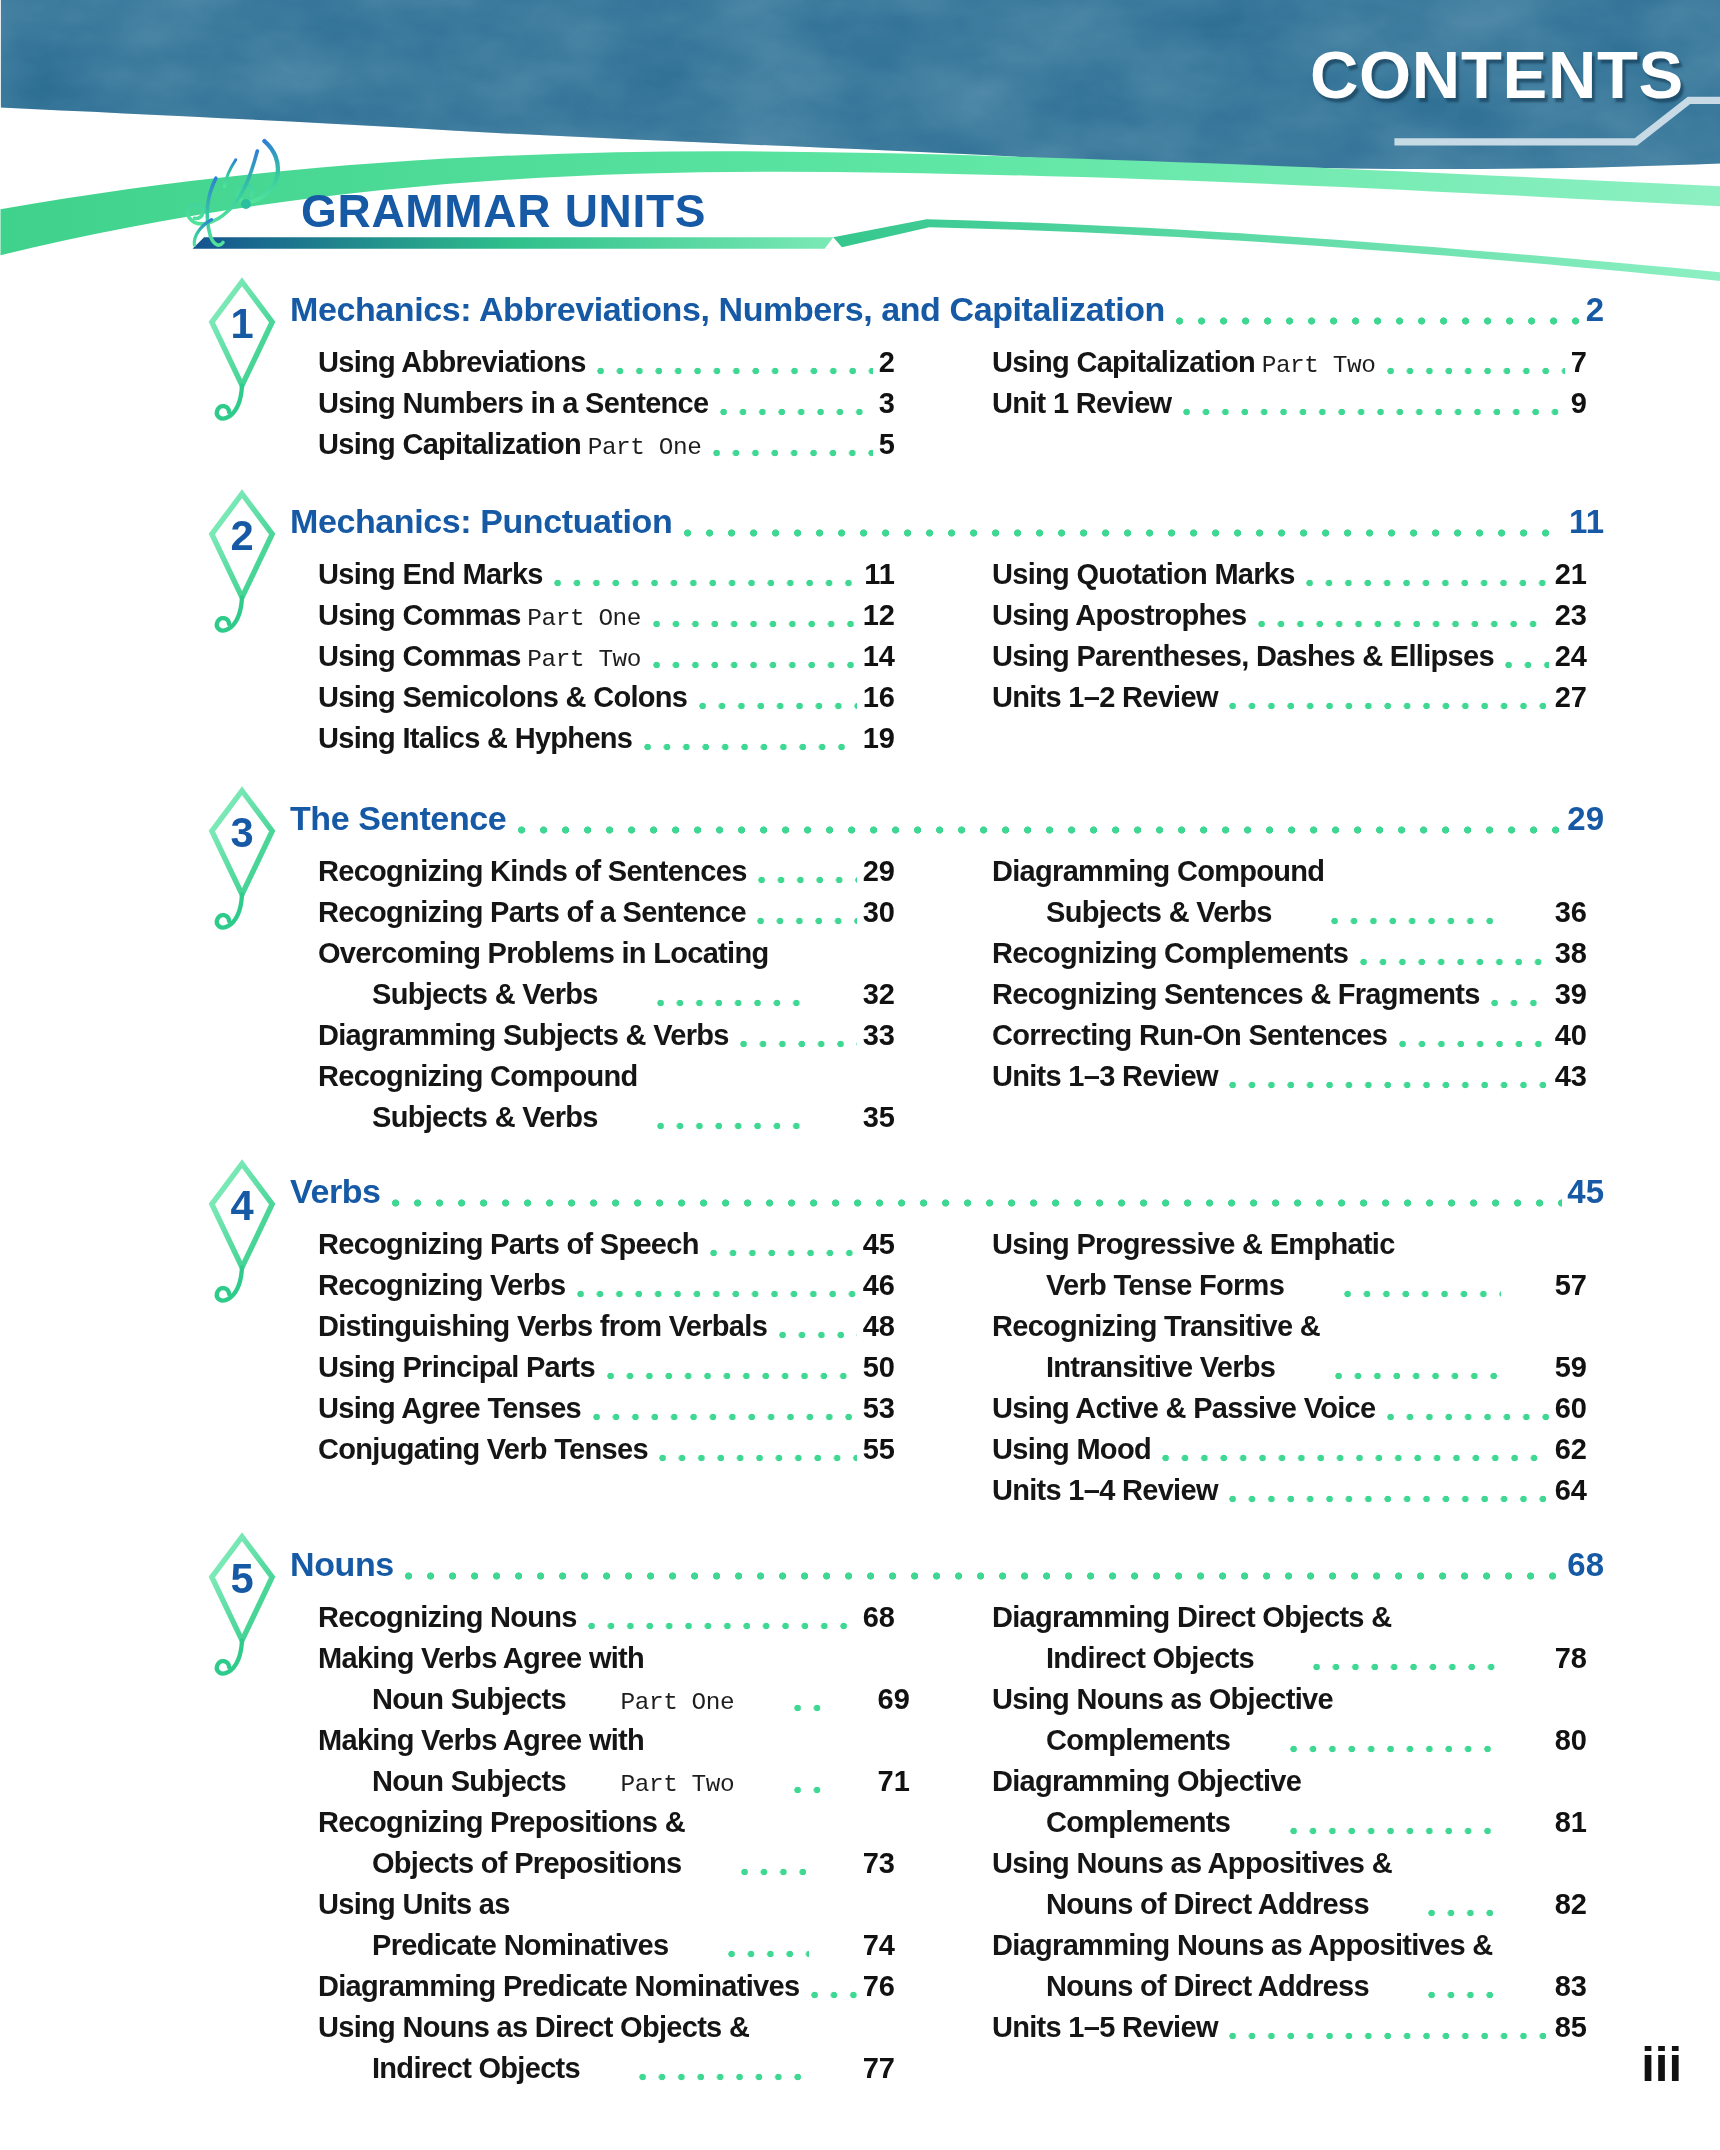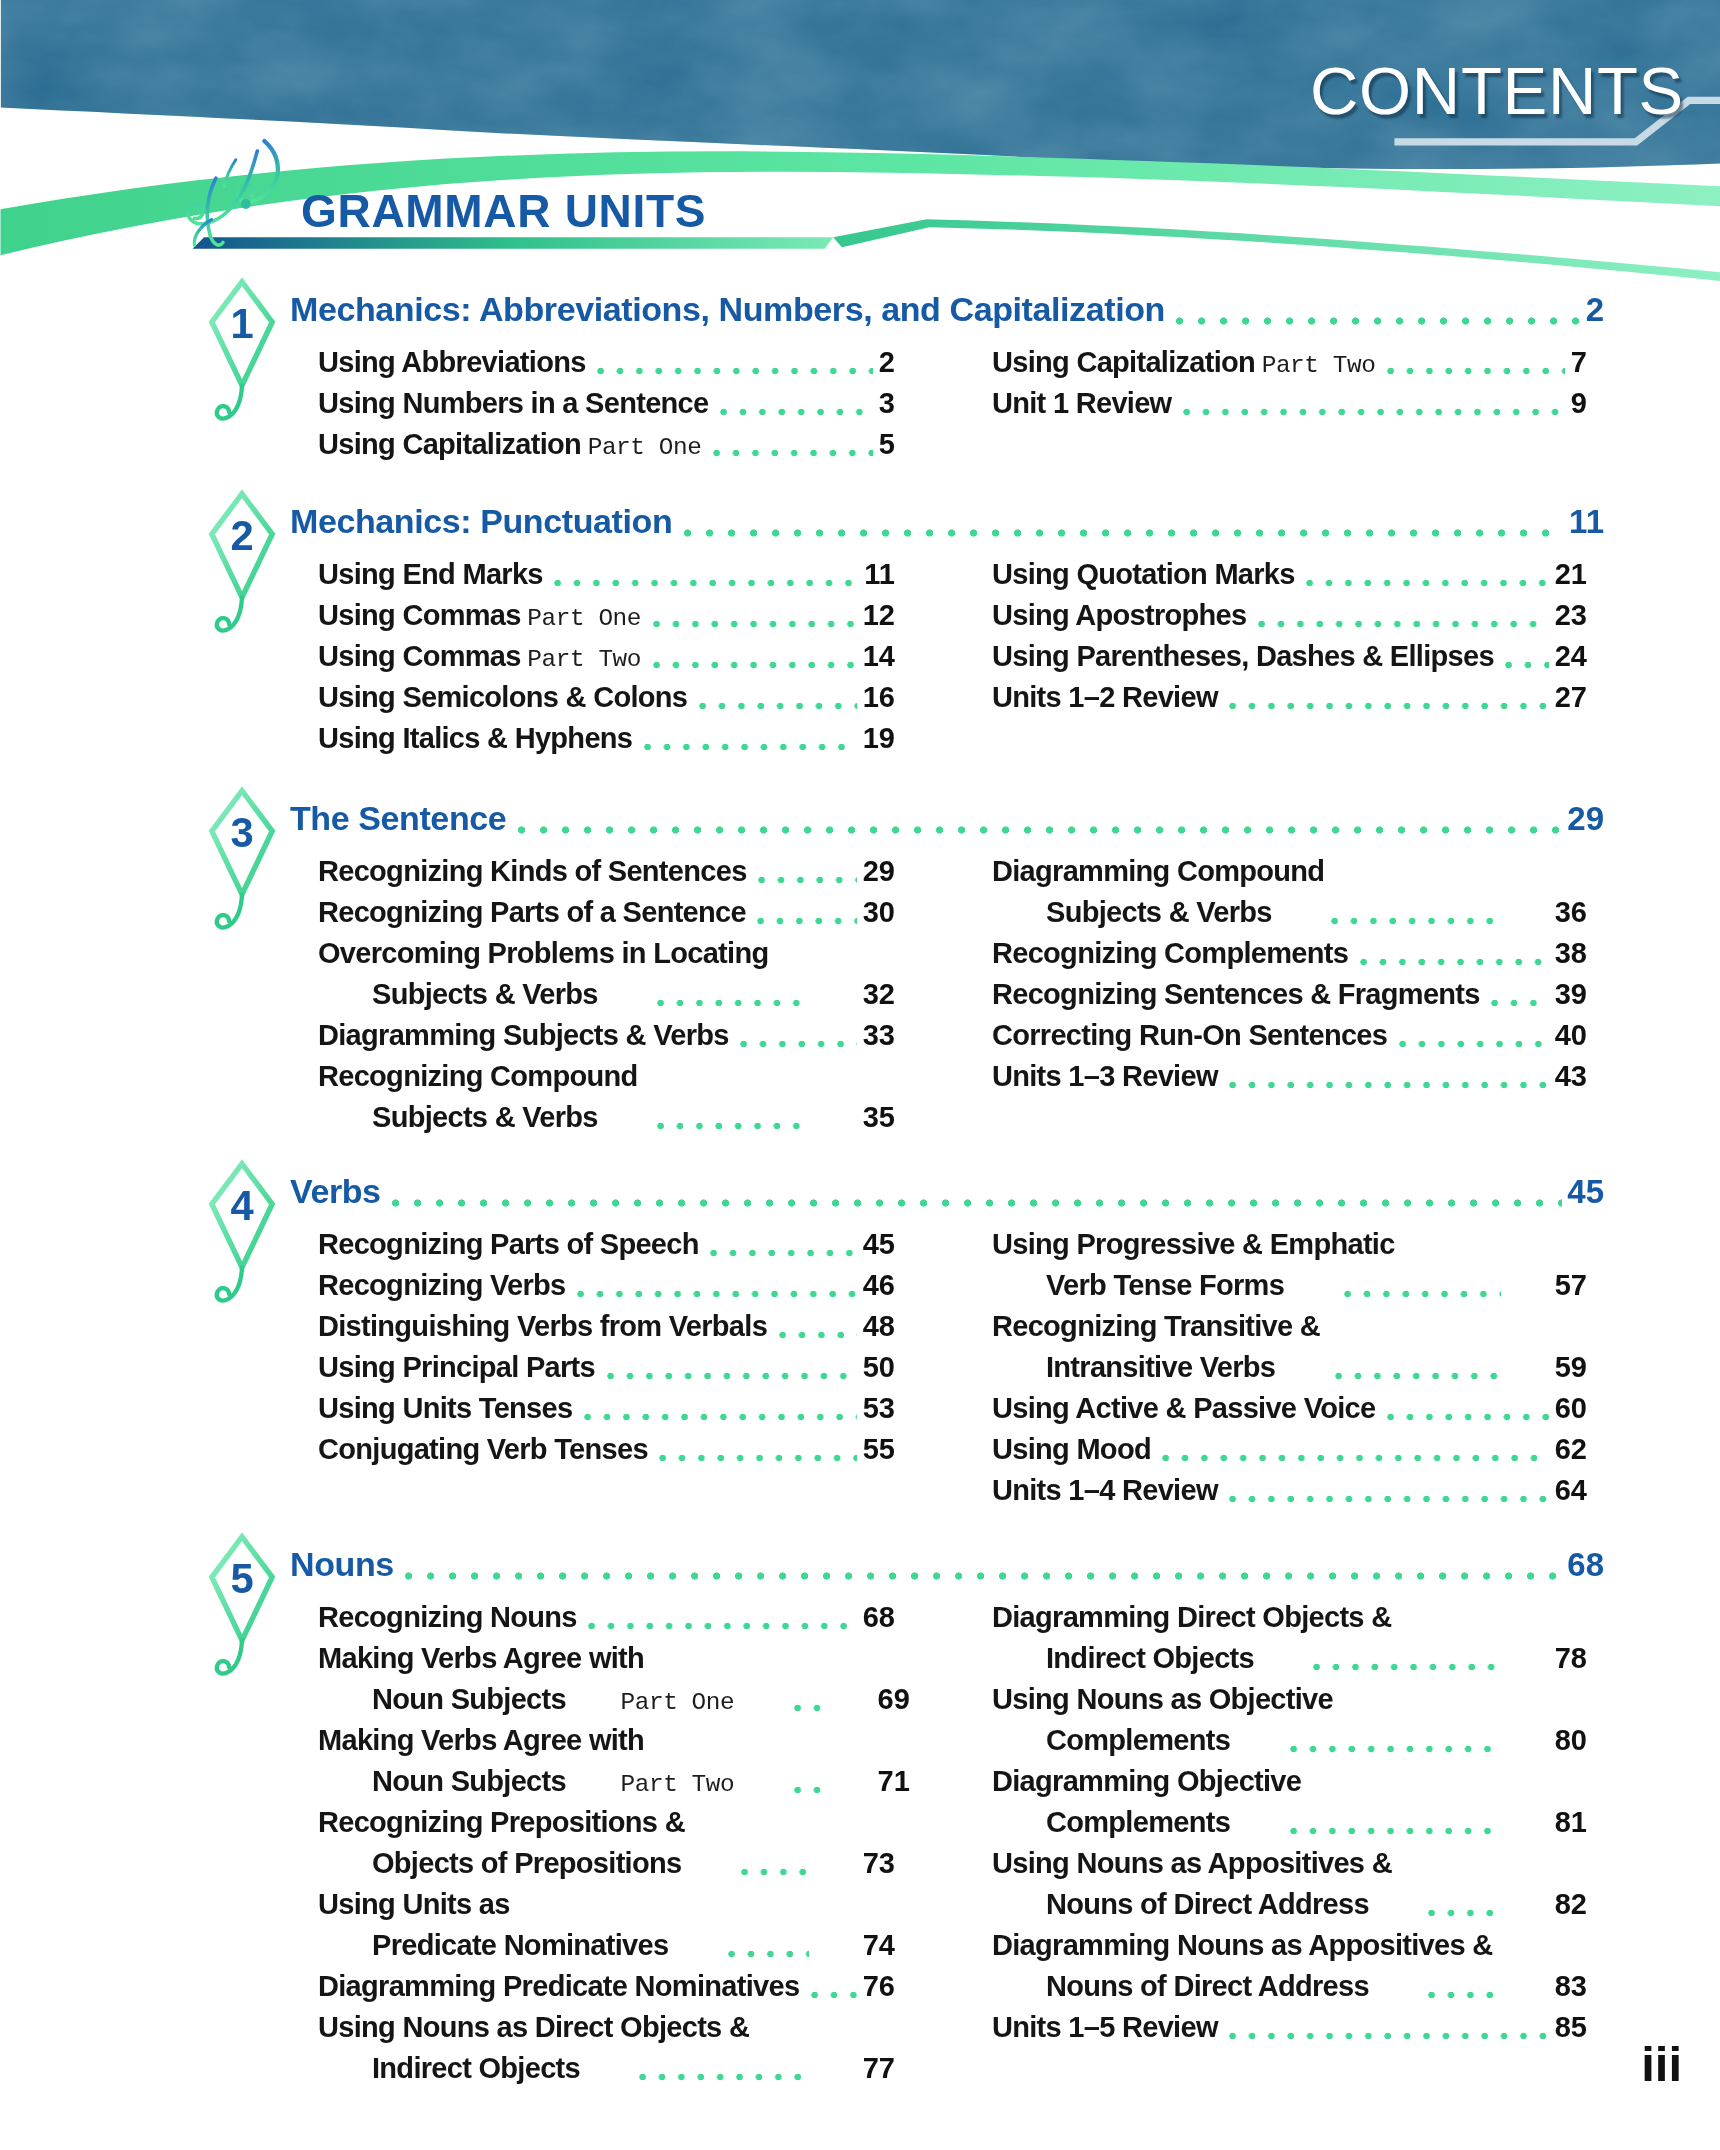--- a/index.html
+++ b/index.html
@@ -7,21 +7,21 @@
     --green:#3ed892;
     --ink:#151515;
     --headerblue:#25698f;
   }
   html,body{margin:0;padding:0;background:#ffffff;}
   .page{position:relative;width:1721px;height:2151px;background:#fff;overflow:hidden;
         font-family:"Liberation Sans","DejaVu Sans",sans-serif;}
 
   
   .header-svg{position:absolute;left:0;top:0;width:1721px;height:473px;display:block;}
-  .contents-title{position:absolute;top:52px;right:37px;font-size:67px;font-weight:normal;
+  .contents-title{position:absolute;top:36px;right:37px;font-size:67px;font-weight:bold;
         color:#ffffff;letter-spacing:0.7px;text-shadow:2.9px 3.6px 2.2px rgba(8,40,62,.5);}
   .gu-flourish{position:absolute;left:173px;top:135px;width:120px;height:115px;}
   .gu-title{position:absolute;left:301px;top:184px;font-size:46px;font-weight:bold;
         color:var(--blue);letter-spacing:0.7px;white-space:nowrap;}
 
   
   .unit{position:absolute;left:210px;width:1394px;}
   .unit-head{position:relative;display:flex;align-items:baseline;height:52px;
         padding-left:80px;line-height:49px;}
   .badge{position:absolute;left:-4.3px;top:-8.6px;width:72px;height:151px;overflow:visible;}
@@ -422,21 +422,21 @@
 
   <div class="eline">
       <span class="etext">Using Principal Parts</span>
       <span class="dots"></span>
       <span class="epage">50</span>
     </div>
             </div>
             <div class="entry">
 
   <div class="eline">
-      <span class="etext">Using Units Tenses</span>
+      <span class="etext">Using Agree Tenses</span>
       <span class="dots"></span>
       <span class="epage">53</span>
     </div>
             </div>
             <div class="entry">
 
   <div class="eline">
       <span class="etext">Conjugating Verb Tenses</span>
       <span class="dots"></span>
       <span class="epage">55</span>

